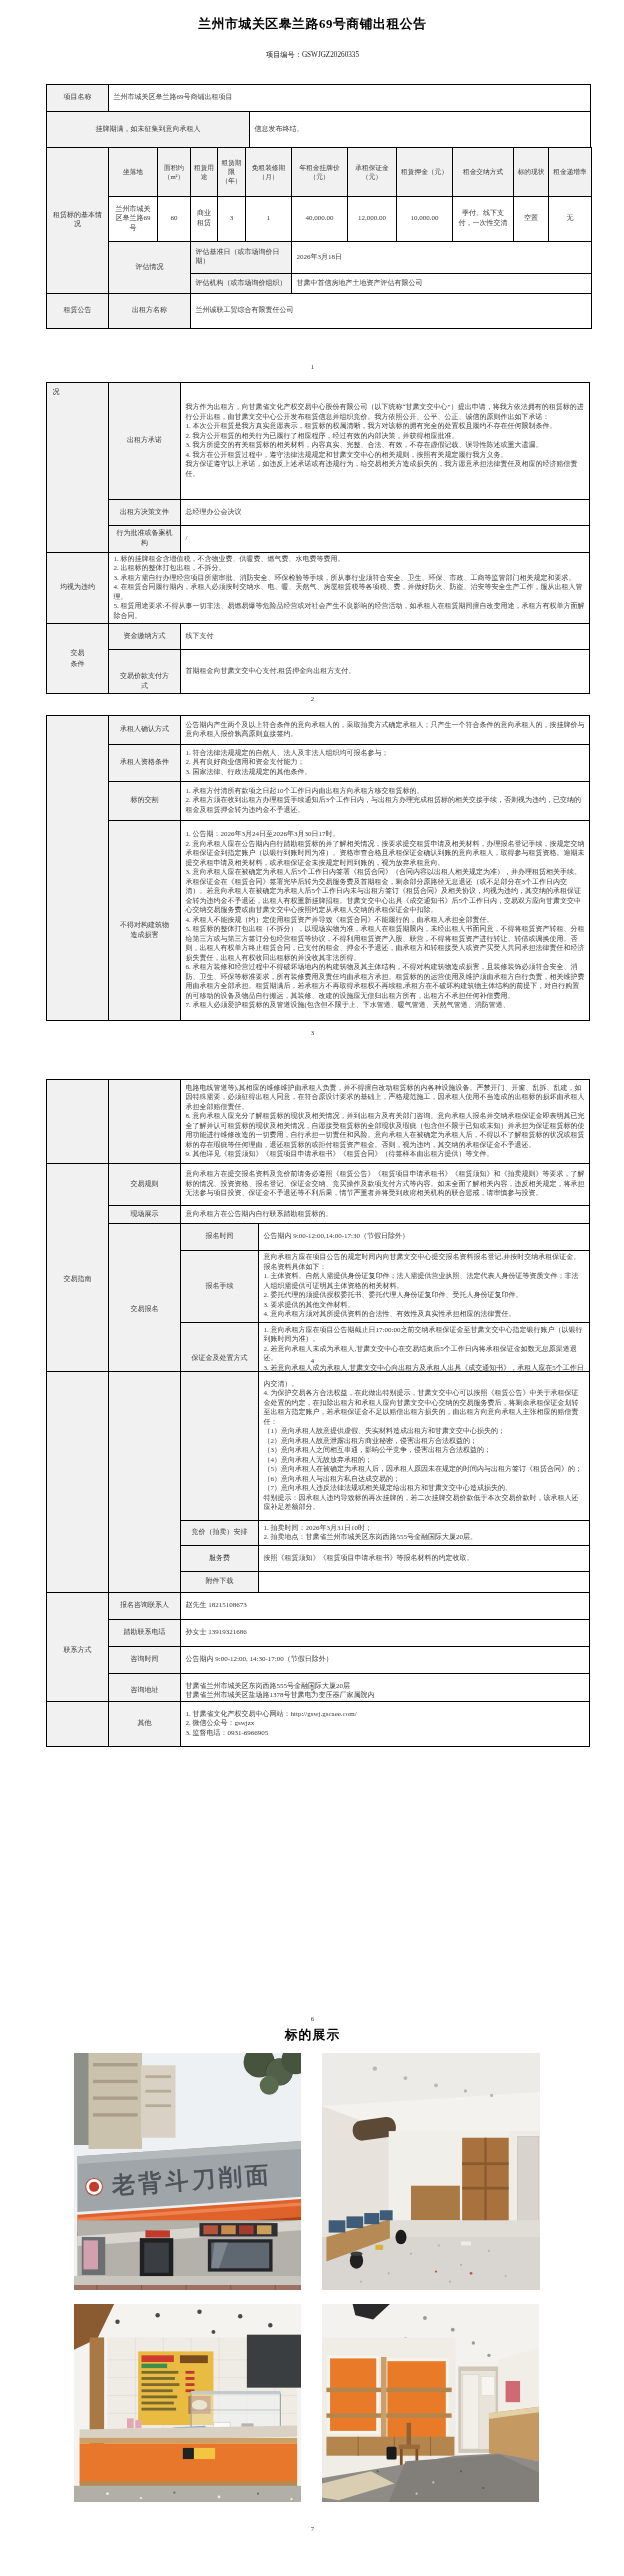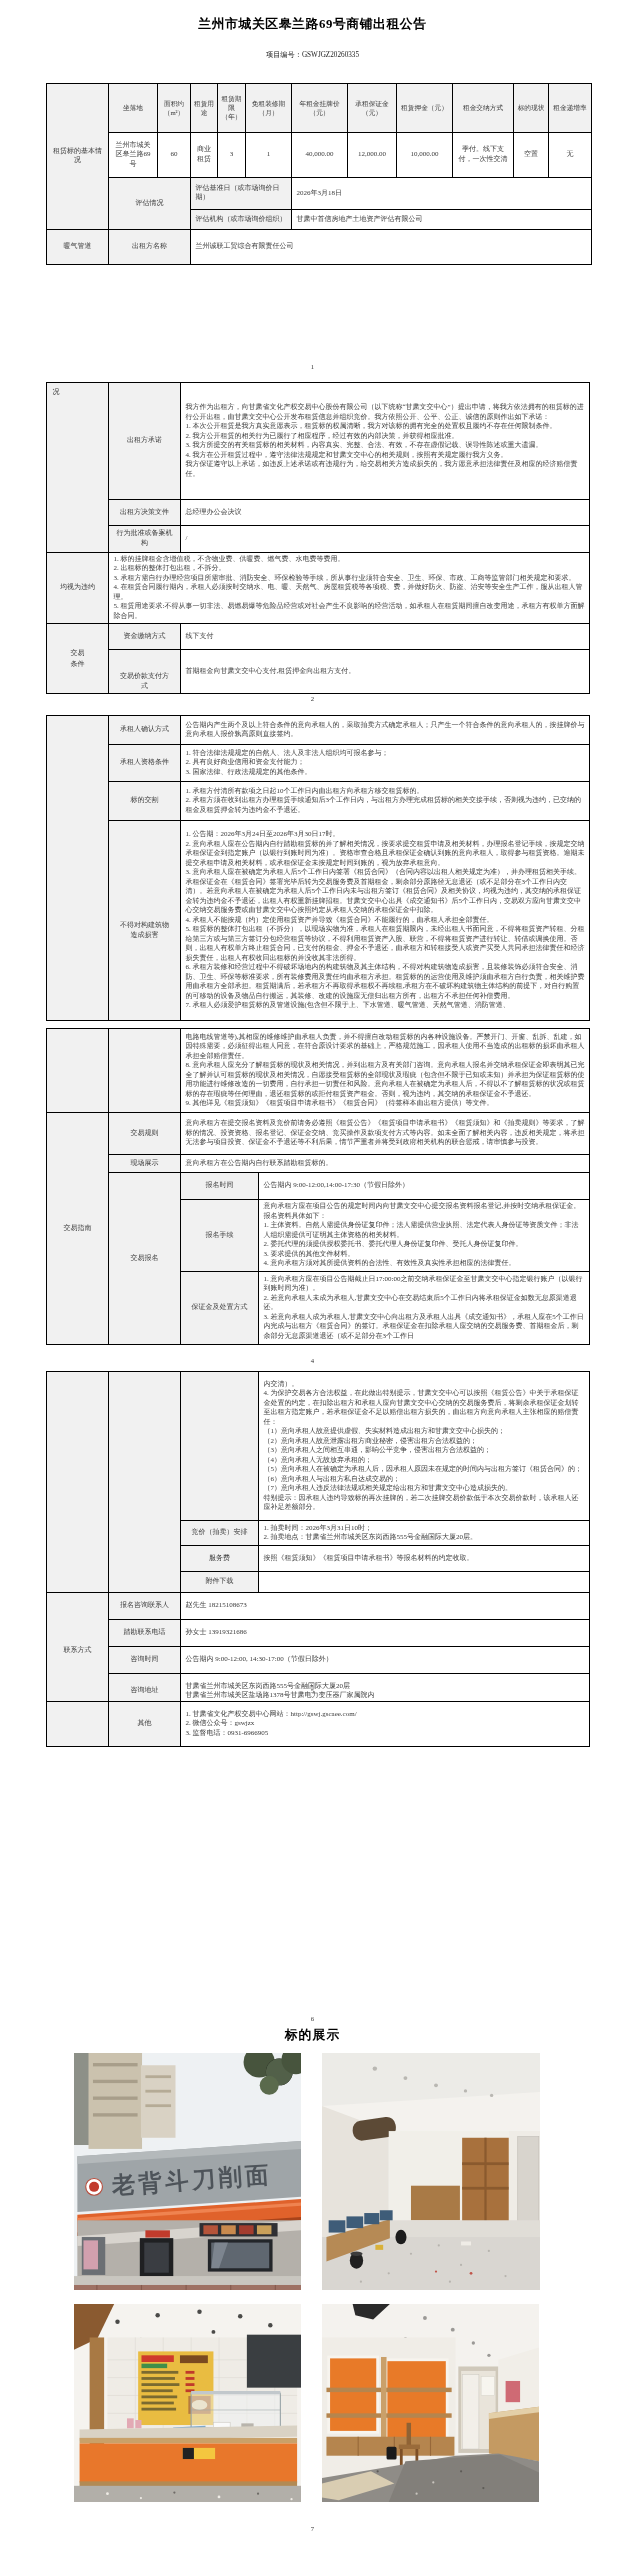--- a/index.html
+++ b/index.html
@@ -38,20 +38,28 @@
 
 <div class="chunk" style="top:84px">
   <table>
     <colgroup>
         <col style="width:62px">
         <col style="width:141px">
         <col style="width:71px">
         <col style="width:270px">
       </colgroup>
     <tbody>
+        <tr style="height:27px">
+      <td class="lbl">项目名称</td>
+      <td class="val" colspan="3">兰州市城关区皋兰路69号商铺出租项目</td>
+    </tr>
+    <tr style="height:36px">
+      <td class="lbl" colspan="2">挂牌期满，如未征集到意向承租人</td>
+      <td class="val" colspan="2">信息发布终结。</td>
+    </tr>
   </tbody>
     </table>
   <table style="margin-top:-1.1px">
     <colgroup>
         <col style="width:62px">
         <col style="width:49px">
         <col style="width:33px">
         <col style="width:27px">
         <col style="width:28px">
         <col style="width:46px">
@@ -93,21 +101,21 @@
     <tr style="height:32px">
       <td class="lbl" colspan="2" rowspan="2">评估情况</td>
       <td class="lbl" colspan="3" style="text-align:left">评估基准日（或市场询价日期）</td>
       <td class="val" colspan="6">2026年3月18日</td>
     </tr>
     <tr style="height:20px">
       <td class="lbl" colspan="3" style="text-align:left">评估机构（或市场询价组织）</td>
       <td class="val" colspan="6">甘肃中首信房地产土地资产评估有限公司</td>
     </tr>
     <tr style="height:35px">
-      <td class="grp">暖气管道</td>
+      <td class="grp">租赁公告</td>
       <td class="lbl" colspan="2">出租方名称</td>
       <td class="val" colspan="9">兰州诚联工贸综合有限责任公司</td>
     </tr>
   </tbody>
     </table>
 </div>
 <div class="pgnum" style="top:363px">1</div>
 
 <div class="chunk" style="top:382px">
   <table>
@@ -189,21 +197,21 @@
 4. 承租人不能按规（约）定使用租赁资产并导致《租赁合同》不能履行的，由承租人承担全部责任。
 5. 租赁标的整体打包出租（不拆分），以现场实物为准，承租人在租赁期限内，未经出租人书面同意，不得将租赁资产转租、分租给第三方或与第三方签订分包经营租赁等协议，不得利用租赁资产入股、联营，不得将租赁资产进行转让、转借或调换使用。否则，出租人有权单方终止租赁合同，已支付的租金、押金不予退还，由承租方和转租接受人或资产买受人共同承担法律责任和经济损失责任，出租人有权收回出租标的并没收其非法所得。
 6. 承租方装修和经营过程中不得破坏场地内的构建筑物及其主体结构，不得对构建筑物造成损害，且装修装饰必须符合安全、消防、卫生、环保等标准要求，所有装修费用及责任均由承租方承担。租赁标的的运营使用及维护须由承租方自行负责，相关维护费用由承租方全部承担。租赁期满后，若承租方不再取得承租权不再续租,承租方在不破坏构建筑物主体结构的前提下，对自行购置的可移动的设备及物品自行搬运，其装修、改建的设施应无偿归出租方所有，出租方不承担任何补偿费用。
 7. 承租人必须爱护租赁标的及管道设施(包含但不限于上、下水管道、暖气管道、天然气管道、消防管道、</td>
     </tr>
   </tbody>
     </table>
 </div>
 <div class="pgnum" style="top:1029px">3</div>
 
-<div class="chunk" style="top:1028px">
+<div class="chunk" style="top:1079px">
   <table>
     <colgroup>
         <col style="width:62px">
         <col style="width:72px">
         <col style="width:78px">
         <col style="width:331px">
       </colgroup>
     <tbody>
         <tr style="height:84px">
       <td class="emp"></td>

